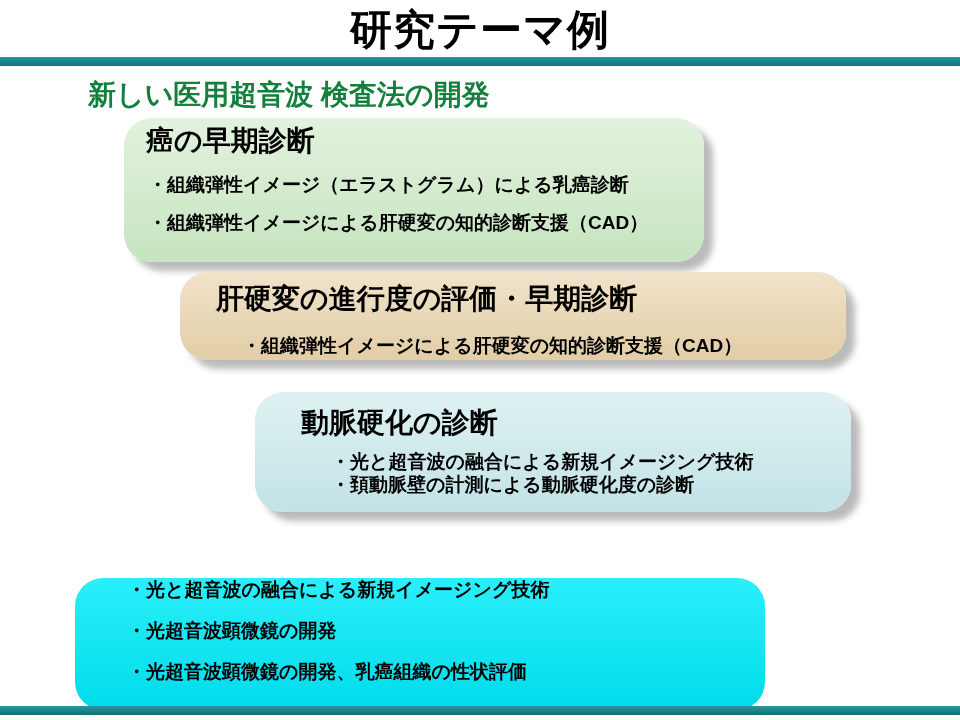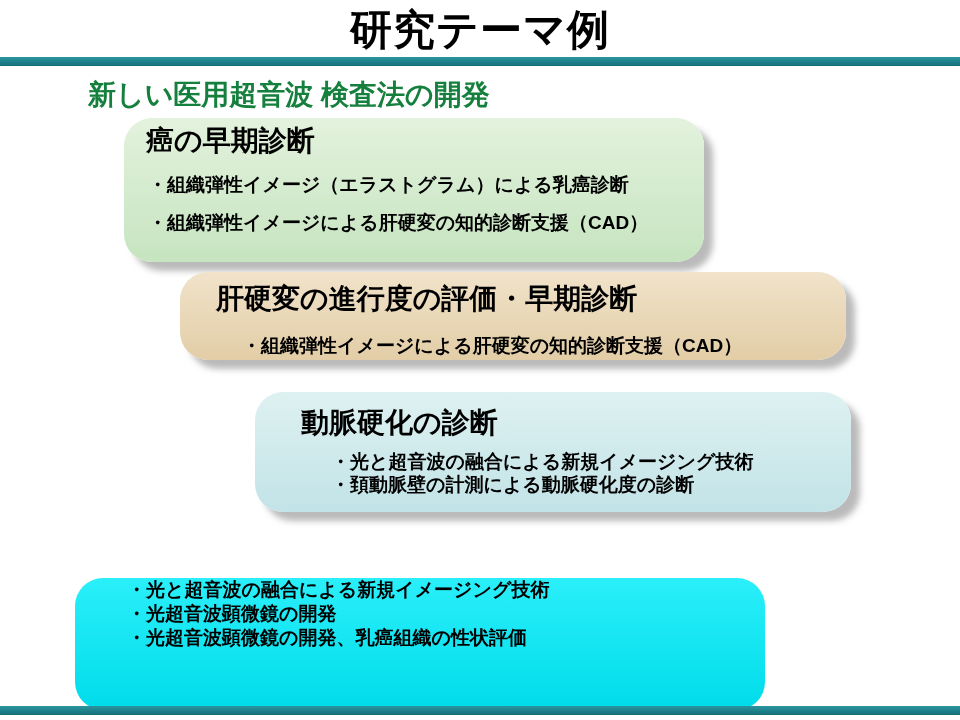--- a/index.html
+++ b/index.html
@@ -91,21 +91,21 @@
   .box-artery .bullet + .bullet { margin-top: 0; }
   
   .box-photo {
     left: 75px; top: 578px;
     width: 690px; height: 132px;
     background: linear-gradient(#2aeffa, #00dcea);
     padding-top: 0;
     box-shadow: none;
   }
   .box-photo .bullet { padding-left: 52px; margin-top: 0; }
-  .box-photo .bullet + .bullet { }
+  .box-photo .bullet + .bullet { margin-top: 17px; }
 </style>
 </head>
 <body>
 
 <div class="slide">
 
   <div class="slide-title">研究テーマ例</div>
 
   <div class="accent-bar top"></div>
 

